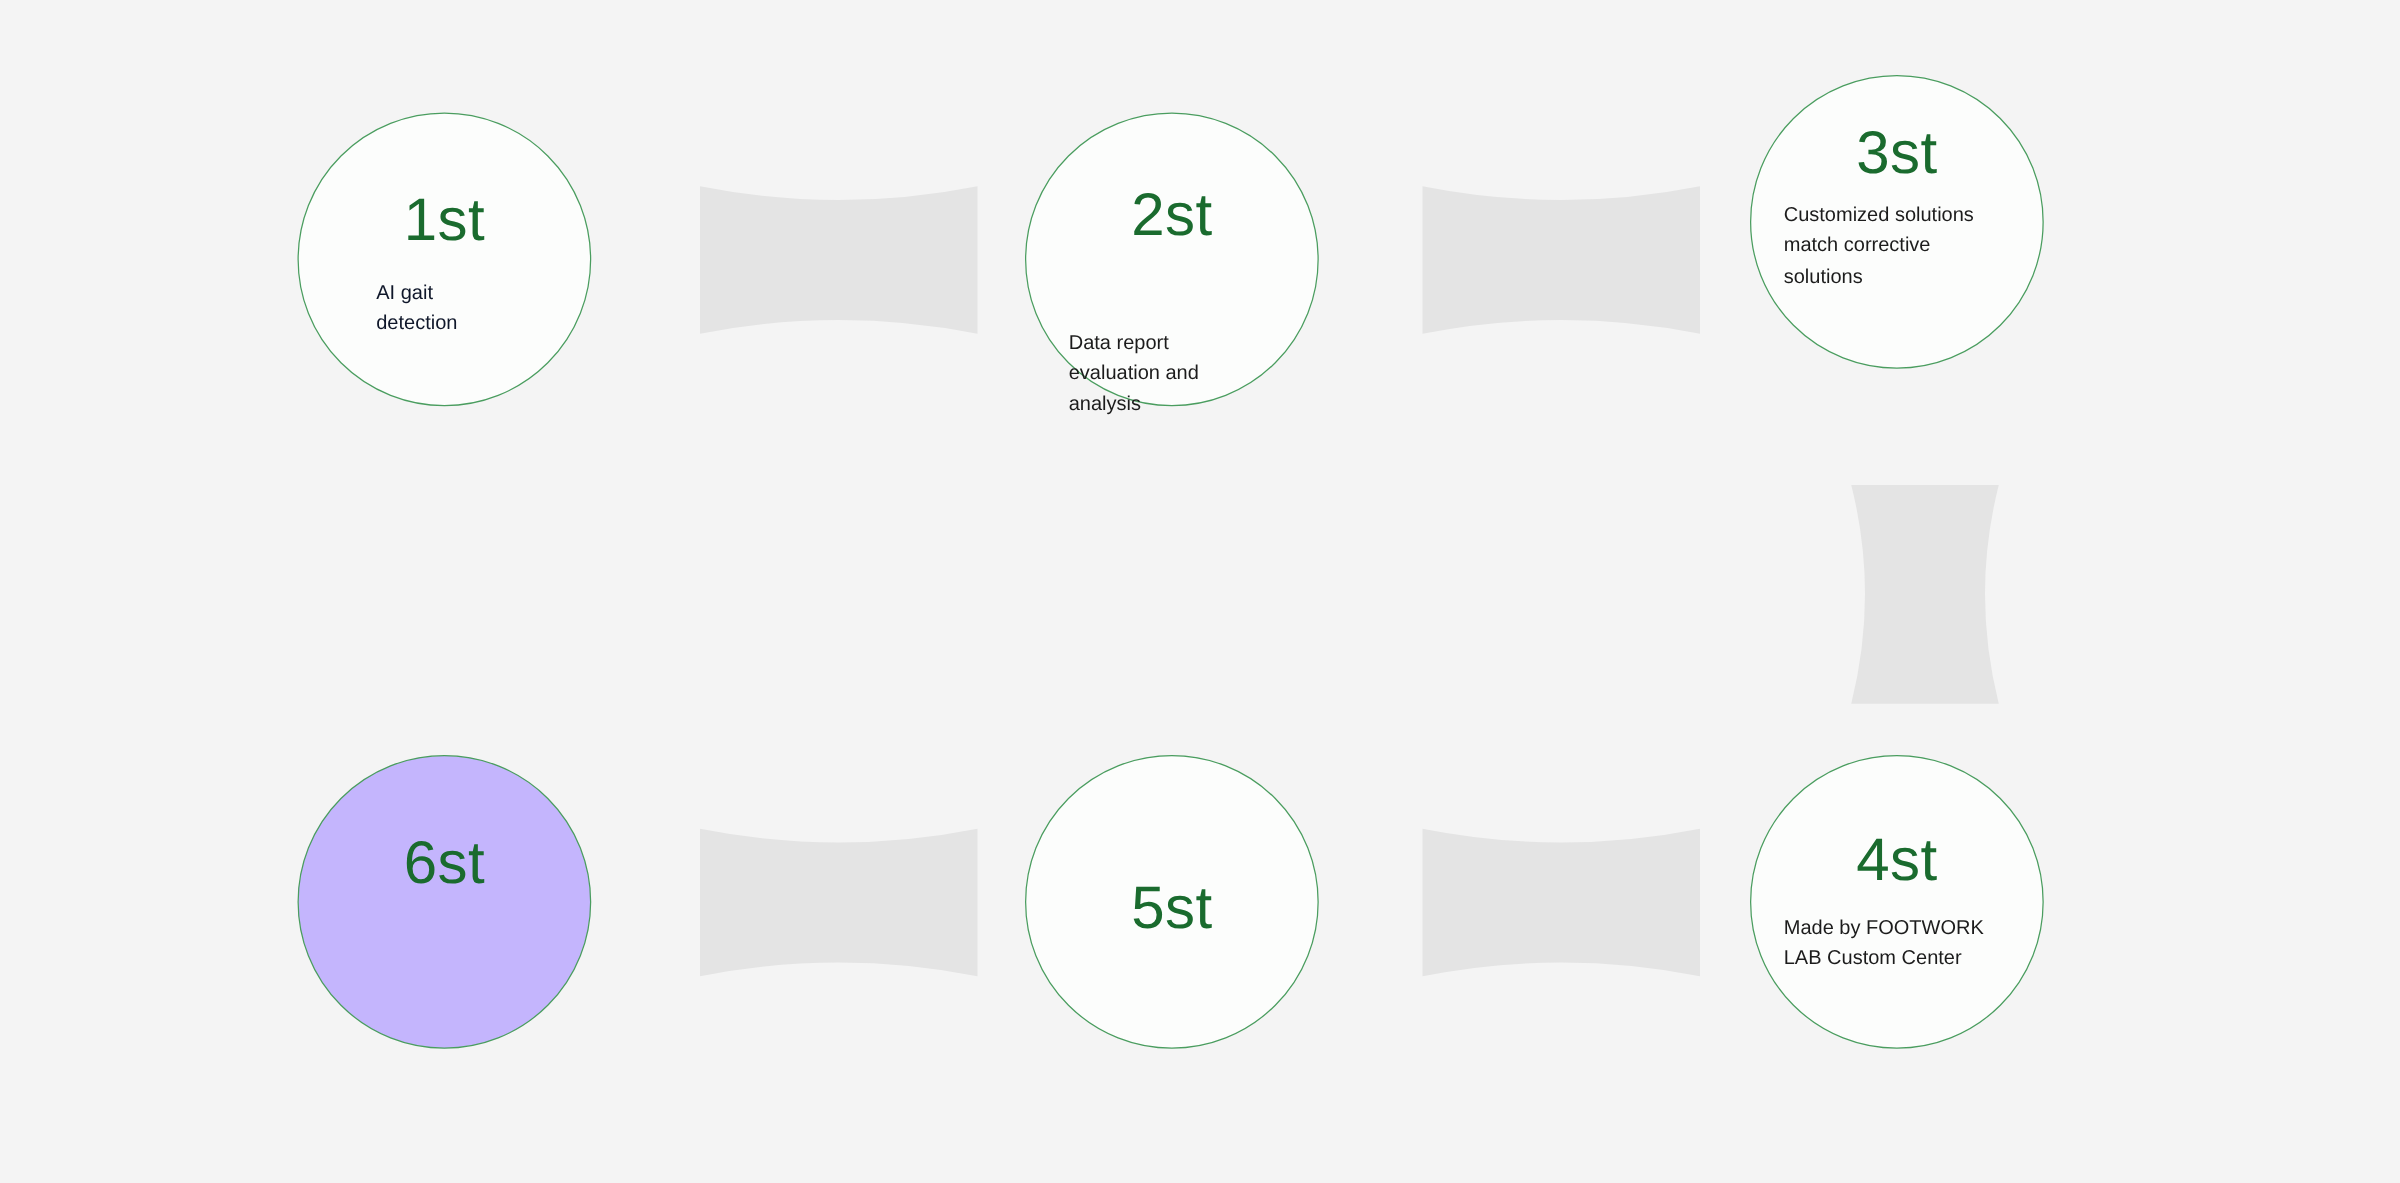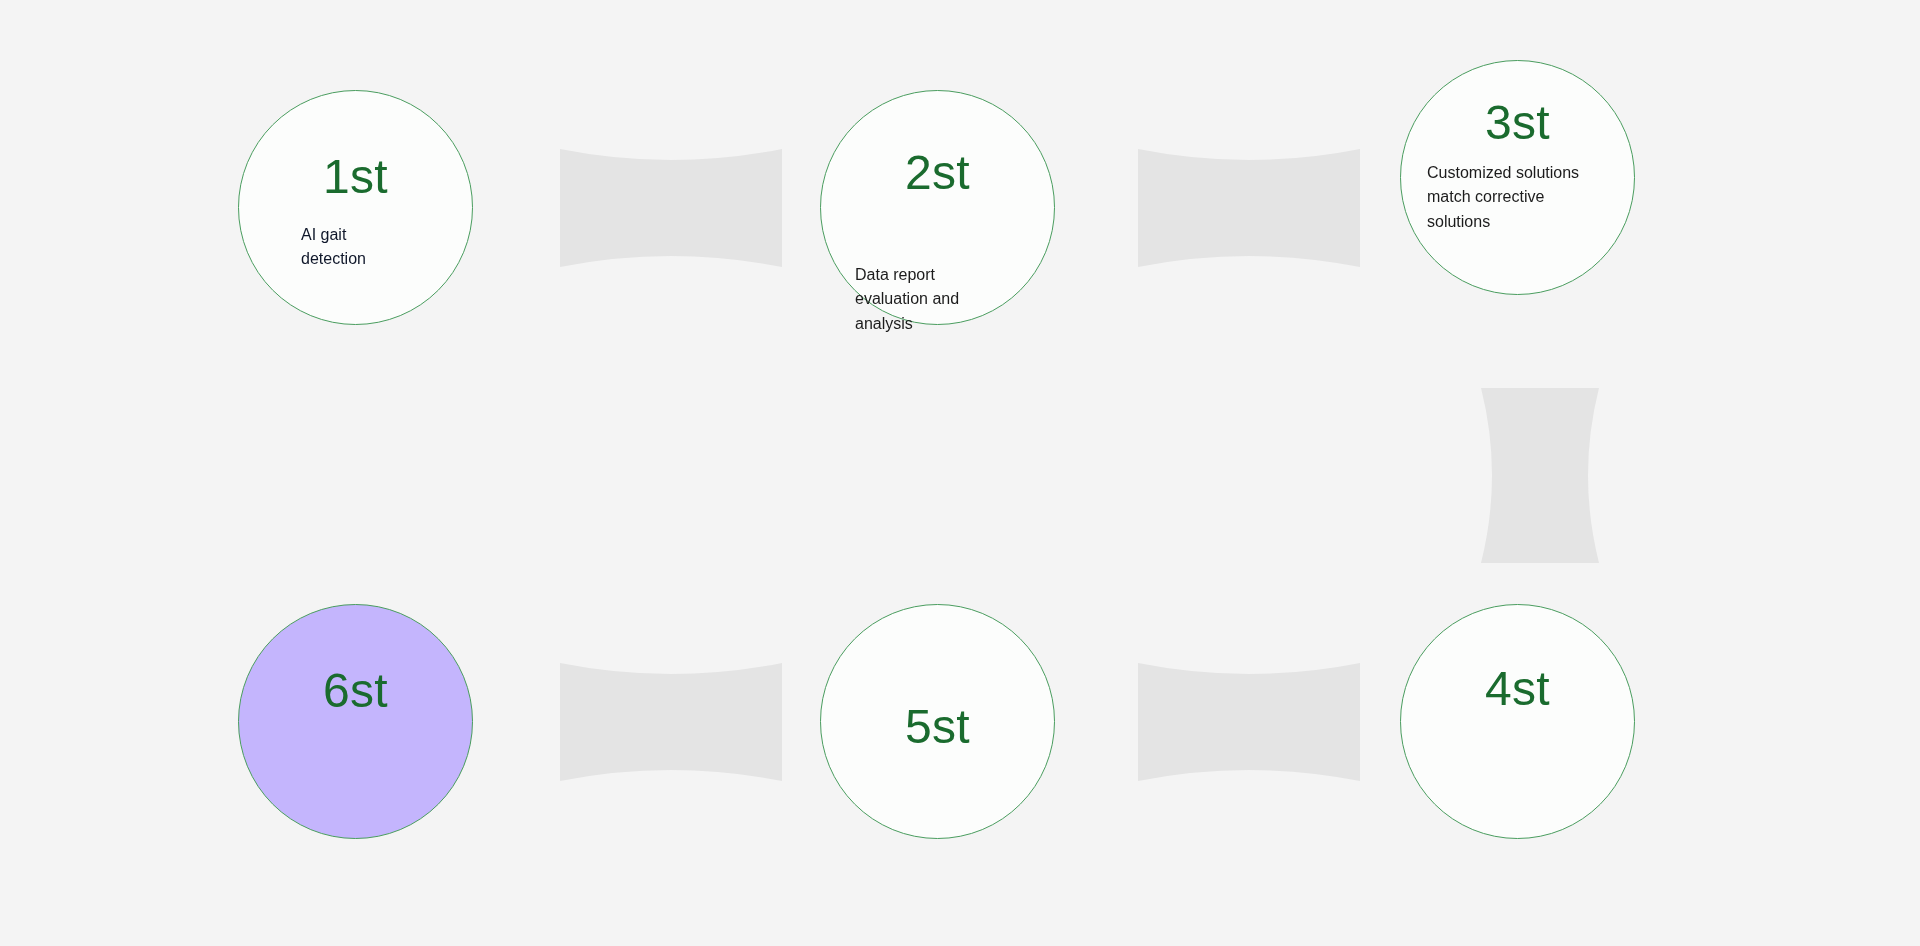--- a/index.html
+++ b/index.html
@@ -133,20 +133,22 @@
 
     <div class="step-node n3" style="left: 1400px; top: 60px; background: rgb(252, 253, 252); border-color: rgb(74, 157, 95);">
       <div class="step-number" style="color: rgb(26, 107, 46);">3st</div>
       <div class="step-desc" style="color: rgb(28, 28, 28);">Customized solutions
 match corrective
 solutions</div>
     </div>
 
     <div class="step-node n4" style="left: 1400px; top: 604px; background: rgb(252, 253, 252); border-color: rgb(74, 157, 95);">
       <div class="step-number" style="color: rgb(26, 107, 46);">4st</div>
+      <div class="step-desc" style="color: rgb(28, 28, 28);">Made by FOOTWORK
+LAB Custom Center</div>
     </div>
 
     <div class="step-node n5" style="left: 820px; top: 604px; background: rgb(252, 253, 252); border-color: rgb(74, 157, 95);">
       <div class="step-number" style="color: rgb(26, 107, 46);">5st</div>
     </div>
 
     <div class="step-node n6" style="left: 238px; top: 604px; background: #c4b5fd; border-color: rgb(74, 157, 95);">
       <div class="step-number" style="color: rgb(26, 107, 46);">6st</div>
     </div>
 

